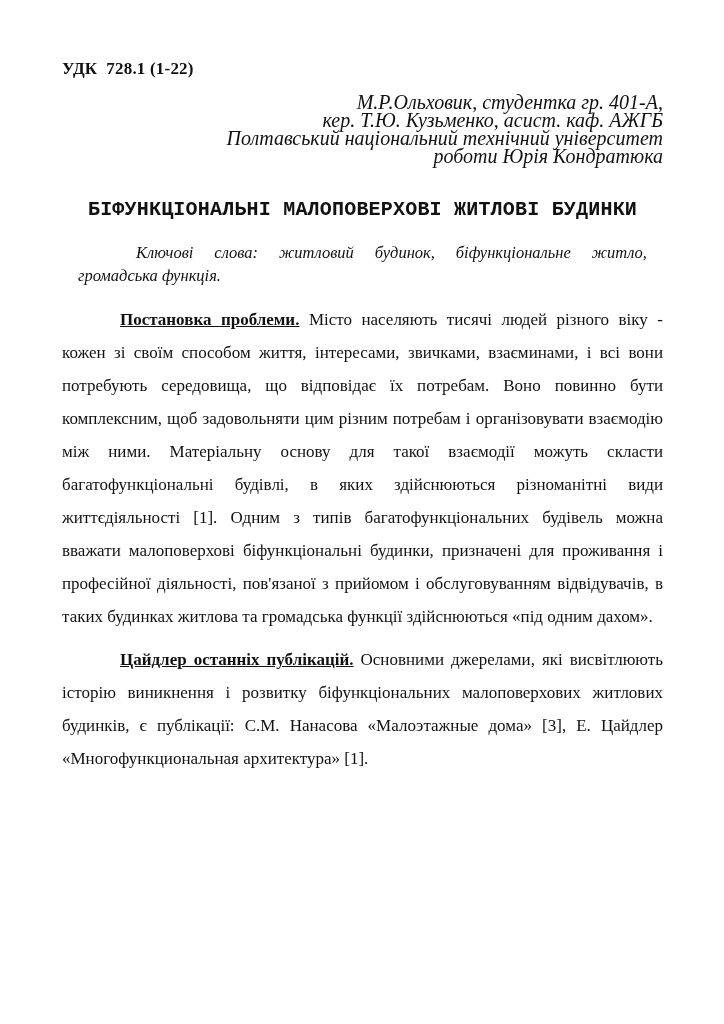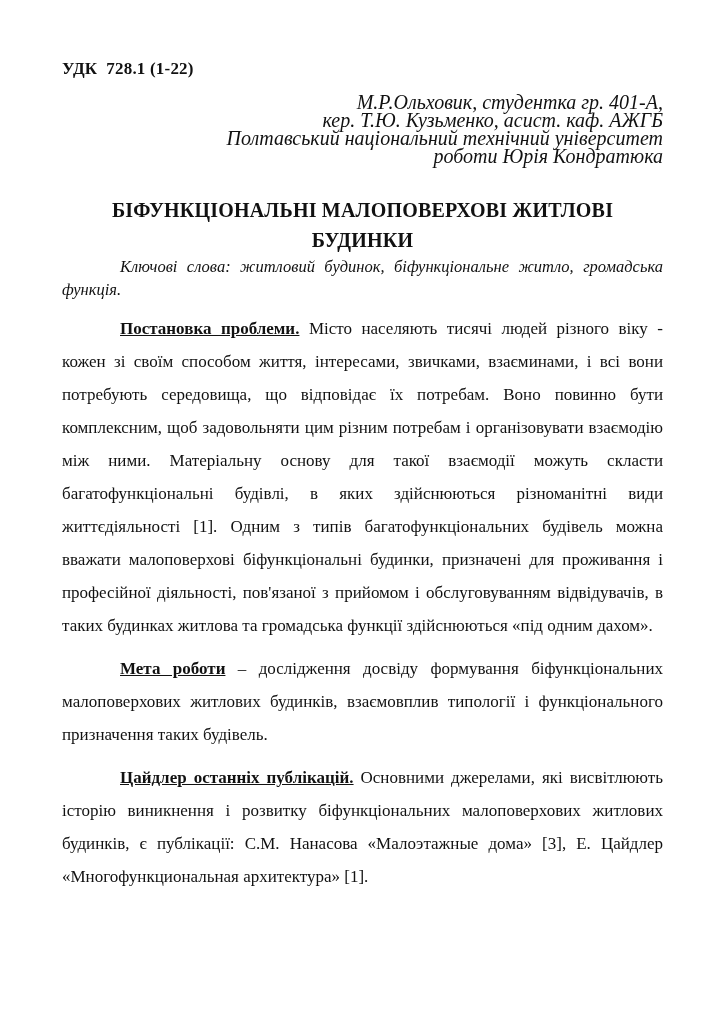--- a/index.html
+++ b/index.html
@@ -50,35 +50,36 @@
 
   
   .doc-title {
     margin: 30px 0 0 0;
     text-align: center;
     font-size: 20px;
     font-weight: bold;
     line-height: 30px;
     letter-spacing: 0.2px;
     padding: 0 14px;
+    font-family: Liberation Mono, monospace;
   }
 
   
   .abstract {
     margin: 16px 0 0 0;
     font-size: 16.5px;
     line-height: 23px;
     text-align: justify;
     text-indent: 58px;
     hyphens: none;
   }
   .abstract b { font-weight: bold; }
 
   .keywords {
-    margin: 0;
+    margin: 16px;
     font-size: 16.5px;
     line-height: 23px;
     text-align: justify;
     text-indent: 58px;
     font-style: italic;
   }
 
   
   .body-par {
     margin: 10px 0 0 0;
@@ -108,17 +109,16 @@
     <span class="line">роботи Юрія Кондратюка</span>
   </div>
 
   <h1 class="doc-title">БІФУНКЦІОНАЛЬНІ МАЛОПОВЕРХОВІ ЖИТЛОВІ БУДИНКИ</h1>
 
 
   <p class="keywords">Ключові слова: житловий будинок, біфункціональне житло, громадська функція.</p>
 
   <p class="body-par first"><b>Постановка проблеми.</b><span> Місто населяють тисячі людей різного віку - кожен зі своїм способом життя, інтересами, звичками, взаєминами, і всі вони потребують середовища, що відповідає їх потребам. Воно повинно бути комплексним, щоб задовольняти цим різним потребам і організовувати взаємодію між ними. Матеріальну основу для такої взаємодії можуть скласти багатофункціональні будівлі, в яких здійснюються різноманітні види життєдіяльності [1]. Одним з типів багатофункціональних будівель можна вважати малоповерхові біфункціональні будинки, призначені для проживання і професійної діяльності, пов'язаної з прийомом і обслуговуванням відвідувачів, в таких будинках житлова та громадська функції здійснюються «під одним дахом».</span></p>
 
-  <p class="body-par"><b>Мета роботи</b><span> – дослідження досвіду формування біфункціональних малоповерхових житлових будинків, взаємовплив типології і функціонального призначення таких будівель.</span></p>
 
   <p class="body-par"><b>Цайдлер останніх публікацій.</b><span> Основними джерелами, які висвітлюють історію виникнення і розвитку біфункціональних малоповерхових житлових будинків, є публікації:  С.М. Нанасова «Малоэтажные дома» [3], Е. Цайдлер «Многофункциональная архитектура» [1].</span></p>
 
 </div>
 
 </body></html>

